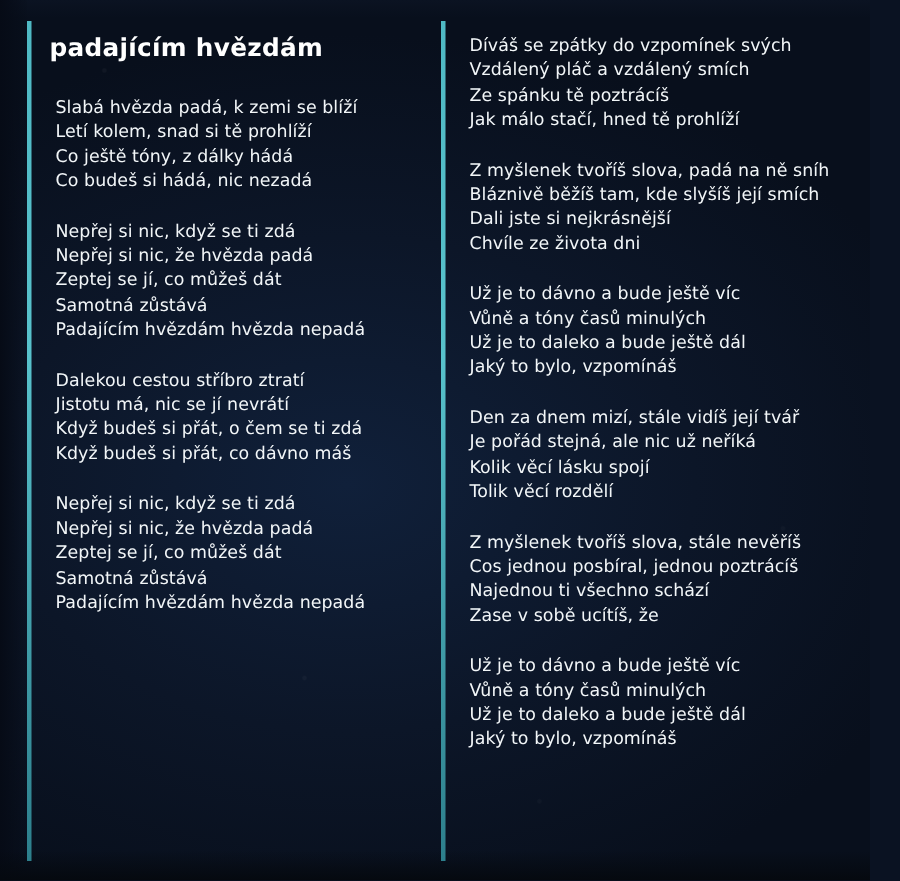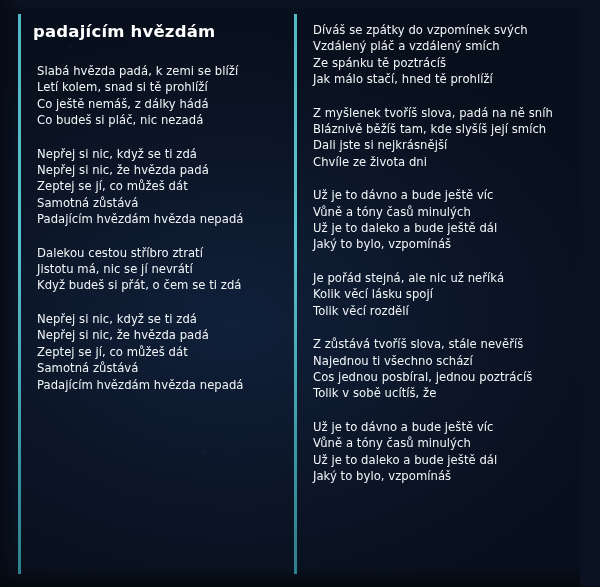--- a/index.html
+++ b/index.html
@@ -100,34 +100,35 @@
   <div class="edge-bottom"></div>
 
   <div class="rule rule-left"></div>
   <div class="rule rule-mid"></div>
 
   <div class="col col-left">
     <h1 class="song-title">padajícím hvězdám</h1>
     <div class="stanza">
       <div class="line">Slabá hvězda padá, k zemi se blíží</div>
       <div class="line">Letí kolem, snad si tě prohlíží</div>
-      <div class="line">Co ještě nemáš, z dálky hádá</div>
-      <div class="line">Co budeš si pláč, nic nezadá</div>
+      <div class="line">Co ještě tóny, z dálky hádá</div>
+      <div class="line">Co budeš si hádá, nic nezadá</div>
     </div>
     <div class="stanza">
       <div class="line">Nepřej si nic, když se ti zdá</div>
       <div class="line">Nepřej si nic, že hvězda padá</div>
       <div class="line">Zeptej se jí, co můžeš dát</div>
       <div class="line">Samotná zůstává</div>
       <div class="line">Padajícím hvězdám hvězda nepadá</div>
     </div>
     <div class="stanza">
       <div class="line">Dalekou cestou stříbro ztratí</div>
       <div class="line">Jistotu má, nic se jí nevrátí</div>
       <div class="line">Když budeš si přát, o čem se ti zdá</div>
+      <div class="line">Když budeš si přát, co dávno máš</div>
     </div>
     <div class="stanza">
       <div class="line">Nepřej si nic, když se ti zdá</div>
       <div class="line">Nepřej si nic, že hvězda padá</div>
       <div class="line">Zeptej se jí, co můžeš dát</div>
       <div class="line">Samotná zůstává</div>
       <div class="line">Padajícím hvězdám hvězda nepadá</div>
     </div>
   </div>
 
@@ -144,29 +145,30 @@
       <div class="line">Dali jste si nejkrásnější</div>
       <div class="line">Chvíle ze života dni</div>
     </div>
     <div class="stanza">
       <div class="line">Už je to dávno a bude ještě víc</div>
       <div class="line">Vůně a tóny časů minulých</div>
       <div class="line">Už je to daleko a bude ještě dál</div>
       <div class="line">Jaký to bylo, vzpomínáš</div>
     </div>
     <div class="stanza">
+      <div class="line">Den za dnem mizí, stále vidíš její tvář</div>
       <div class="line">Je pořád stejná, ale nic už neříká</div>
       <div class="line">Kolik věcí lásku spojí</div>
       <div class="line">Tolik věcí rozdělí</div>
     </div>
     <div class="stanza">
-      <div class="line">Z zůstává tvoříš slova, stále nevěříš</div>
+      <div class="line">Z myšlenek tvoříš slova, stále nevěříš</div>
+      <div class="line">Cos jednou posbíral, jednou poztrácíš</div>
       <div class="line">Najednou ti všechno schází</div>
-      <div class="line">Cos jednou posbíral, jednou poztrácíš</div>
-      <div class="line">Tolik v sobě ucítíš, že</div>
+      <div class="line">Zase v sobě ucítíš, že</div>
     </div>
     <div class="stanza">
       <div class="line">Už je to dávno a bude ještě víc</div>
       <div class="line">Vůně a tóny časů minulých</div>
       <div class="line">Už je to daleko a bude ještě dál</div>
       <div class="line">Jaký to bylo, vzpomínáš</div>
     </div>
   </div>
 </div>
 

